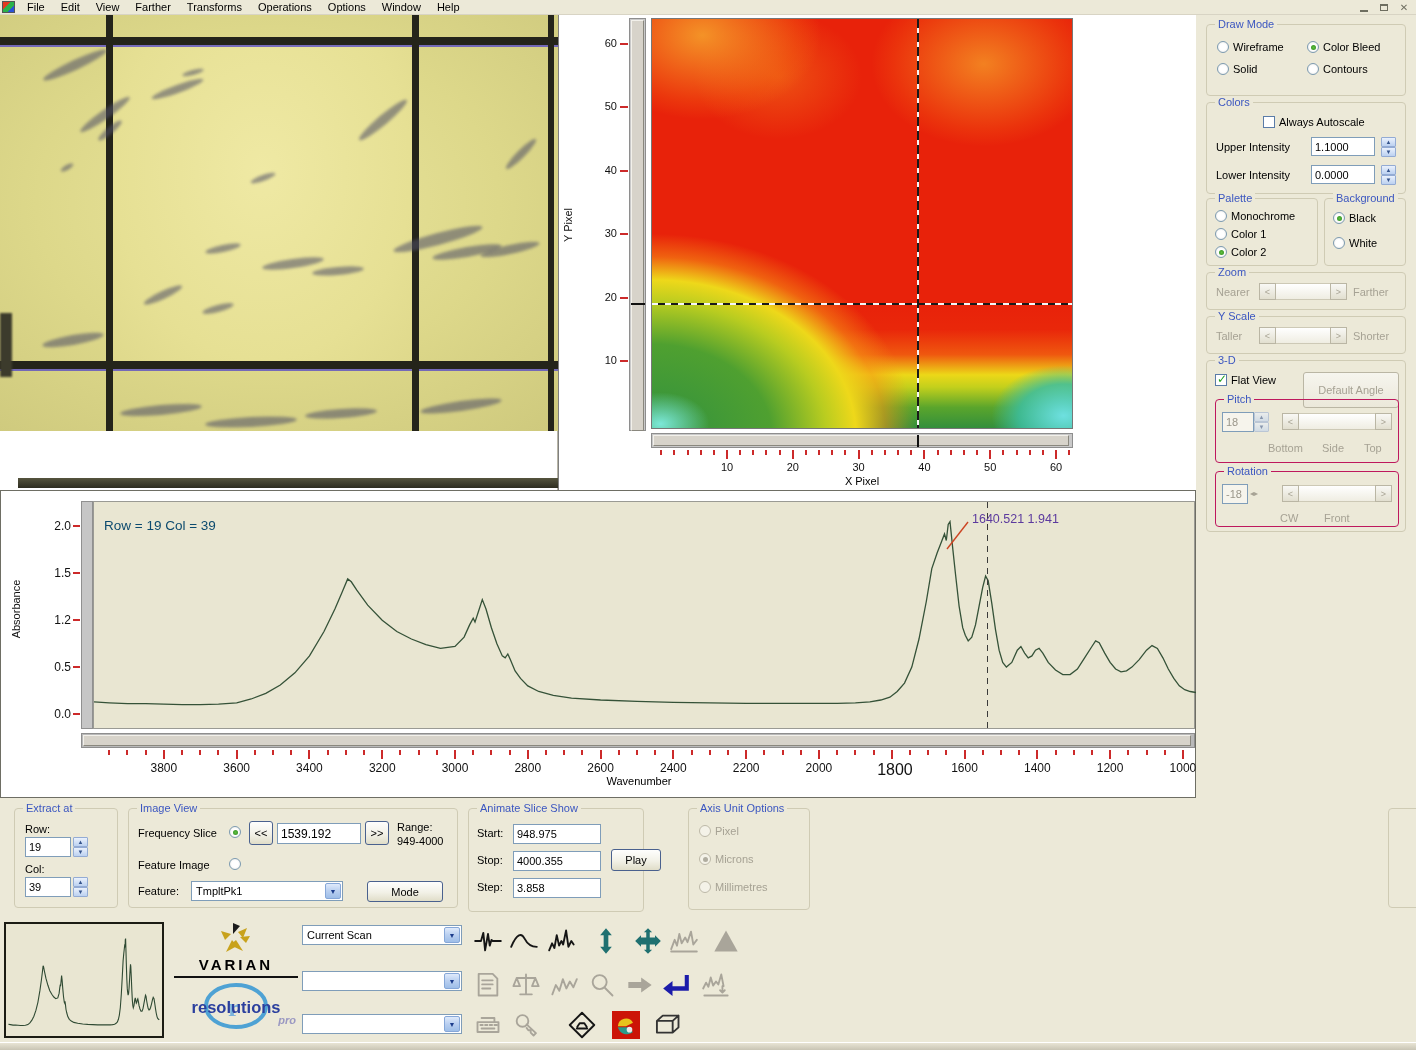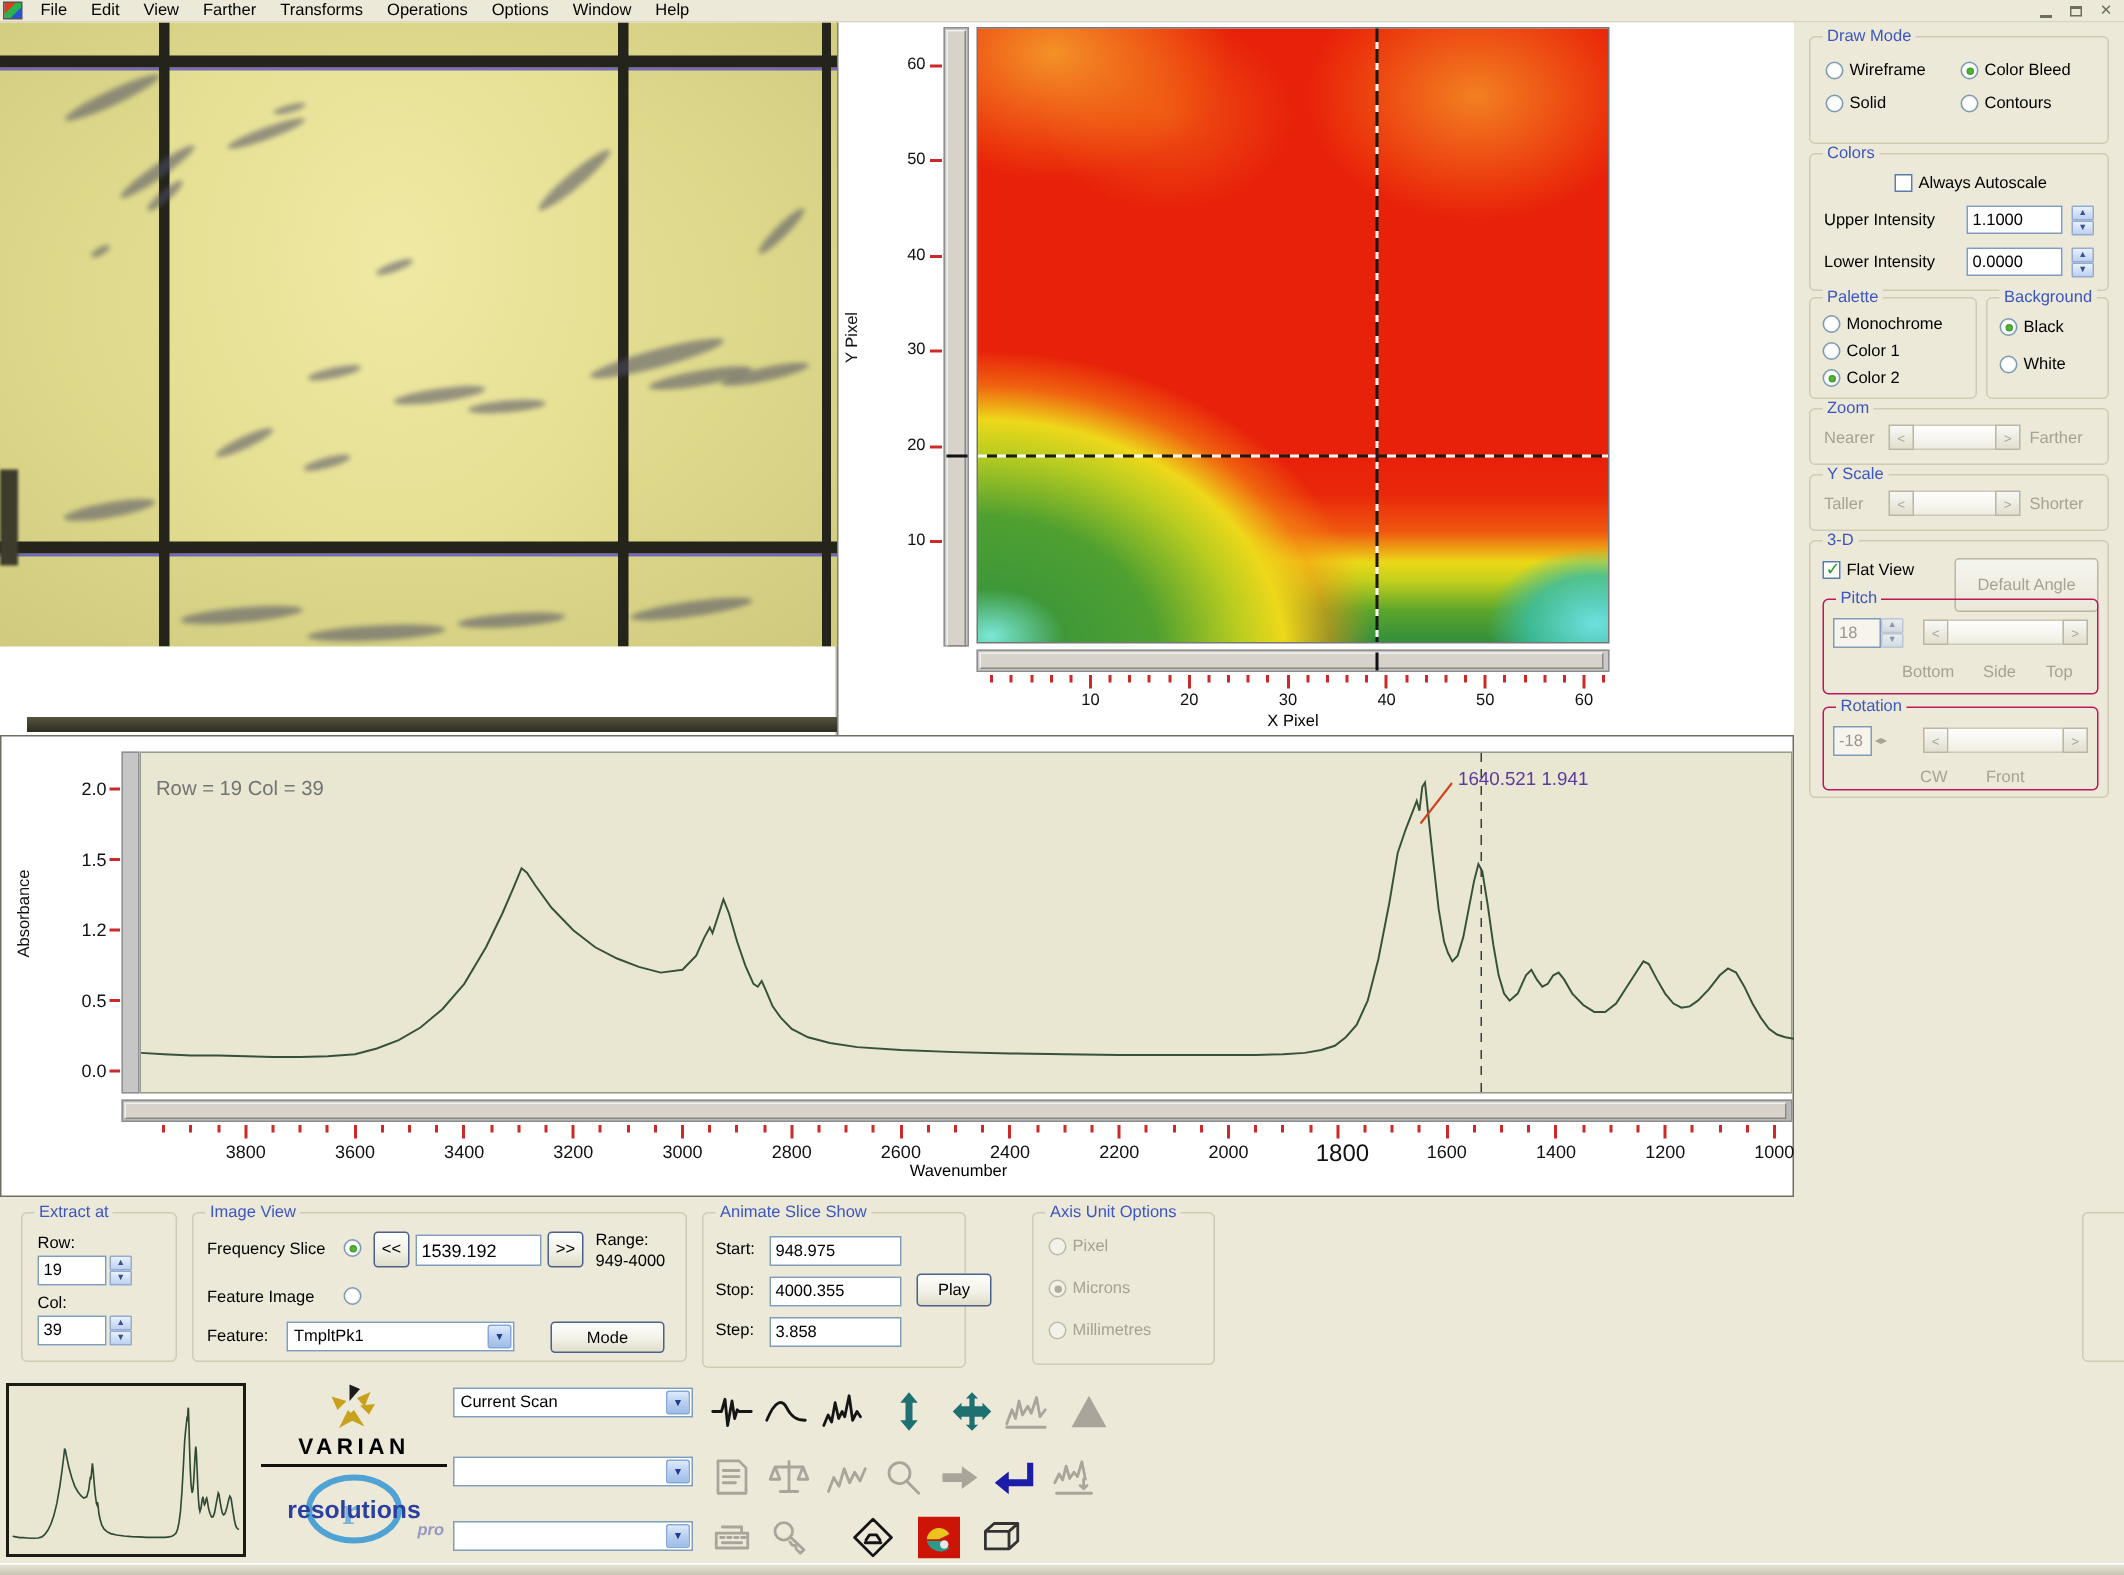--- a/index.html
+++ b/index.html
@@ -88,21 +88,21 @@
       font-size:9px;display:flex;align-items:center;justify-content:center;}
   .sl-track{flex:1;background:linear-gradient(#fff,#efede2);border:1px solid #cdc9b6;border-left:none;border-right:none;}
   .subgb{position:absolute;border:1px solid #be185d;border-radius:4px;}
   
   .sp-panel{position:absolute;left:0;top:490px;width:1196px;height:308px;background:#fff;border:1px solid #6e6e64;}
   .sp-vstrip{position:absolute;left:80px;top:10px;width:12px;height:228px;background:#c6c6c6;border:1px solid #909090;}
   .sp-plot{position:absolute;left:92px;top:10px;width:1102px;height:228px;background:#e9e6d2;border:1px solid #9a9a94;}
   .sp-hscroll{position:absolute;left:80px;top:242px;width:1114px;height:15px;background:#b9b9b9;border:1px solid #8e8e8e;}
   .sp-hscroll .thumb{position:absolute;left:1px;top:1px;height:11px;width:99.6%;background:#d7d3ca;
       border:1px solid;border-color:#f2f0ea #8a887e #8a887e #f2f0ea;}
-  .sp-header{position:absolute;left:10px;top:16px;font-size:13.5px;color:#737373;}
+  .sp-header{position:absolute;left:10px;top:16px;font-size:13.5px;color:#0c4a6e;}
   .sp-peak{position:absolute;left:878px;top:10px;font-size:12.5px;color:#5c3a9e;}
   .sp-cursor{position:absolute;top:0;width:1px;height:228px;
       background:repeating-linear-gradient(#3a3a3a 0 6px,transparent 6px 11px);}
   .sp-xlabel{position:absolute;left:538px;top:284px;width:200px;text-align:center;}
   .hm-xlabel{position:absolute;left:203px;top:460px;width:200px;text-align:center;}
   svg{display:block;}
   
   .bp{position:absolute;left:0;top:798px;width:1416px;height:120px;background:#ece9d8;}
   
   .tb{position:absolute;left:0;top:918px;width:1416px;height:124px;background:#ece9d8;}

